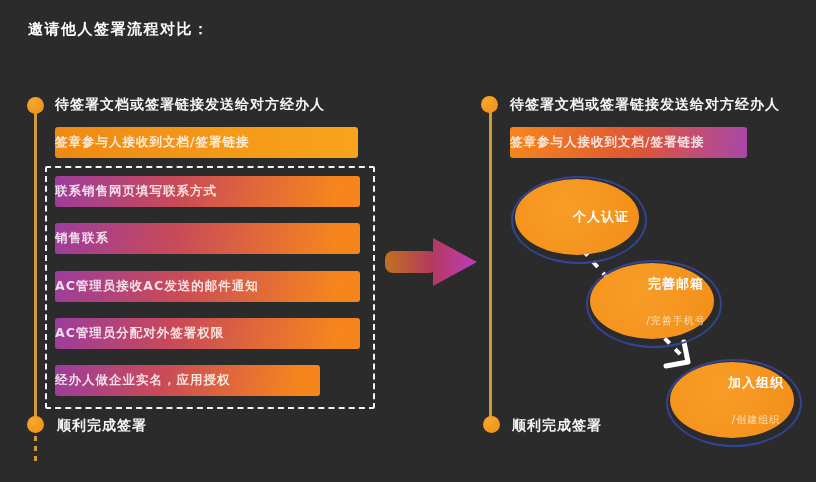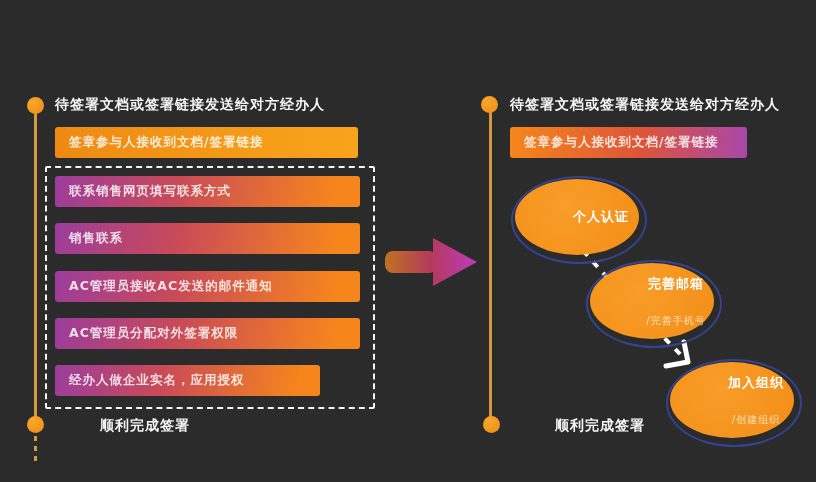--- a/index.html
+++ b/index.html
@@ -25,26 +25,25 @@
     position:absolute;left:34px;top:436px;width:3px;height:28px;
     background:repeating-linear-gradient(180deg,#cf9a40 0 5px,transparent 5px 10px);
   }
   .flow-header{
     position:absolute;font-size:14px;font-weight:bold;letter-spacing:1px;color:#f5f5f5;
     white-space:nowrap;
   }
   .end-label{
     position:absolute;font-size:14px;font-weight:bold;letter-spacing:1px;color:#f5f5f5;
     white-space:nowrap;
-    margin-left:43px;
   }
   
   .bar{
     position:absolute;height:31px;border-radius:3px;box-sizing:border-box;
-    display:flex;align-items:center;padding-left:14px;
+    display:flex;align-items:center;
     font-size:12.5px;font-weight:bold;letter-spacing:1px;
     color:rgba(255,255,255,0.82);white-space:nowrap;
   }
   .bar-orange{background:linear-gradient(90deg,#ee8a13,#f9a41c);}
   .bar-grad{background:linear-gradient(100deg,#9c3d9c 0%,#c94a58 40%,#f6861c 92%);}
   .bar-orange-magenta{background:linear-gradient(95deg,#f6861c 0%,#dd5538 55%,#a847ab 100%);}
   .dashed-box{
     position:absolute;left:45px;top:166px;width:330px;height:243px;
     border:2px dashed rgba(255,255,255,0.95);border-radius:2px;box-sizing:border-box;
   }
@@ -63,20 +62,21 @@
   .circle-label{font-size:13px;font-weight:bold;letter-spacing:1px;color:#fff;}
   .circle-sublabel{font-size:10px;letter-spacing:1px;color:rgba(255,245,230,0.78);margin-top:21px;}
   .circle-sublabel:empty{display:none;}
   .overlay{position:absolute;left:0;top:0;width:816px;height:482px;pointer-events:none;}
 </style>
 </head>
 <body>
 
 <div class="stage">
 
+  <div class="page-title">邀请他人签署流程对比：</div>
 
   <div>
     <div class="tl-line left"></div>
     <div class="tl-dot" style="left:27px;top:97px;"></div>
     <div class="tl-dot" style="left:27px;top:416px;"></div>
     <div class="tl-tail"></div>
 
     <div class="flow-header" style="left:55px;top:96px;">待签署文档或签署链接发送给对方经办人</div>
 
     <div class="bar bar-orange" style="left:55px;top:127px;width:303px;">签章参与人接收到文档/签署链接</div>

